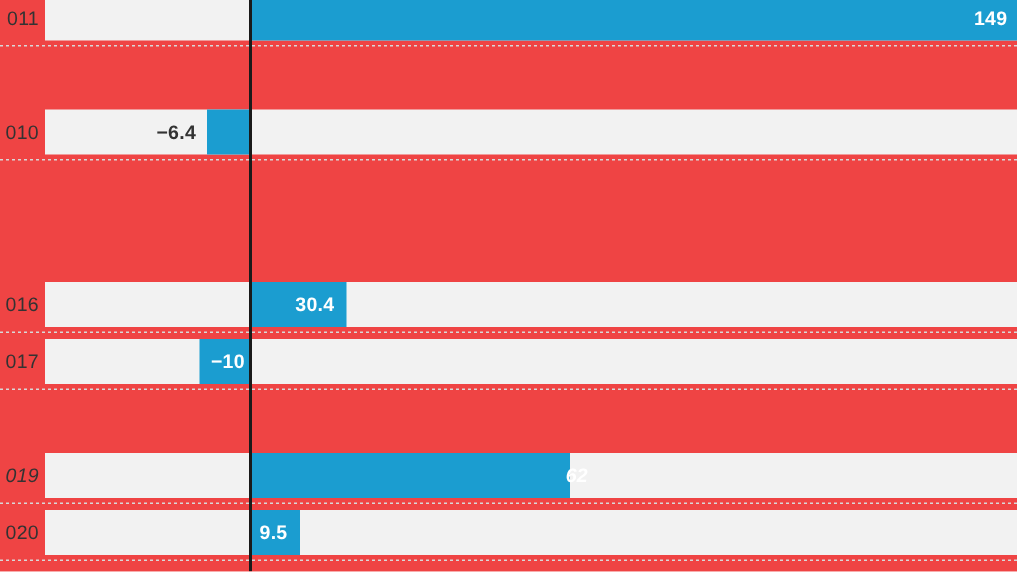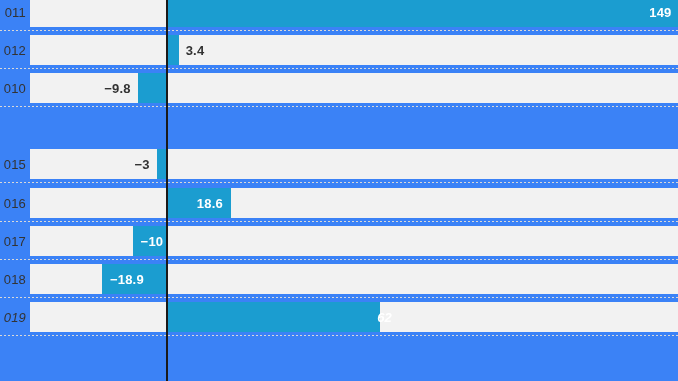--- a/index.html
+++ b/index.html
@@ -9,21 +9,21 @@
   }
   body {
     font-family: "Liberation Sans", sans-serif;
     -webkit-font-smoothing: antialiased;
   }
   #chart-root {
     position: relative;
     width: 678px;
     height: 381px;
     overflow: hidden;
-    background: #3b82f6;
+    background: #ef4444;
   }
   
   #plot-area {
     position: absolute;
     left: 0;
     top: 0;
     width: 678px;
     height: 381px;
   }
   .row {
@@ -102,64 +102,50 @@
 
 <div id="chart-root">
   <div id="plot-area">
       <div class="row" style="top: -7px; height: 38.1px;">
         <div class="row-band"></div>
         <div class="cat-label"><span>011</span></div>
         <div class="bar" style="background: rgb(27, 157, 208); left: 167px; width: 512.56px;"></div>
         <div class="bar-value inside" style="left: 671.56px; transform: translate(-100%, -50%);">149</div>
         <div class="row-sep"></div>
       </div>
-      <div class="row" style="top: 31.1px; height: 38.1px;">
-        <div class="row-band"></div>
-        <div class="cat-label"><span>012</span></div>
-        <div class="bar" style="background: rgb(27, 157, 208); left: 167px; width: 11.696px;"></div>
-        <div class="bar-value outside" style="left: 185.696px;">3.4</div>
-        <div class="row-sep"></div>
-      </div>
       <div class="row" style="top: 69.2px; height: 38.1px;">
         <div class="row-band"></div>
         <div class="cat-label"><span>010</span></div>
         <div class="bar" style="background: rgb(27, 157, 208); left: 137.76px; width: 29.24px;"></div>
-        <div class="bar-value outside" style="left: 130.76px; transform: translate(-100%, -50%);">−9.8</div>
-        <div class="row-sep"></div>
-      </div>
-      <div class="row" style="top: 145.4px; height: 38.1px;">
-        <div class="row-band"></div>
-        <div class="cat-label"><span>015</span></div>
-        <div class="bar" style="background: rgb(27, 157, 208); left: 156.68px; width: 10.32px;"></div>
-        <div class="bar-value outside" style="left: 149.68px; transform: translate(-100%, -50%);">−3</div>
+        <div class="bar-value outside" style="left: 130.76px; transform: translate(-100%, -50%);">−6.4</div>
         <div class="row-sep"></div>
       </div>
       <div class="row" style="top: 183.5px; height: 38.1px; padding-left: 30px;">
         <div class="row-band"></div>
         <div class="cat-label"><span>016</span></div>
         <div class="bar" style="background: rgb(27, 157, 208); left: 167px; width: 63.984px;"></div>
-        <div class="bar-value inside" style="left: 222.984px; transform: translate(-100%, -50%);">18.6</div>
+        <div class="bar-value inside" style="left: 222.984px; transform: translate(-100%, -50%);">30.4</div>
         <div class="row-sep"></div>
       </div>
       <div class="row" style="top: 221.6px; height: 38.1px;">
         <div class="row-band"></div>
         <div class="cat-label"><span>017</span></div>
         <div class="bar" style="background: rgb(27, 157, 208); left: 132.6px; width: 34.4px;"></div>
         <div class="bar-value inside" style="left: 140.6px;">−10</div>
         <div class="row-sep"></div>
       </div>
-      <div class="row" style="top: 259.7px; height: 38.1px;">
-        <div class="row-band"></div>
-        <div class="cat-label"><span>018</span></div>
-        <div class="bar" style="background: rgb(27, 157, 208); left: 101.984px; width: 65.016px;"></div>
-        <div class="bar-value inside" style="left: 109.984px;">−18.9</div>
-        <div class="row-sep"></div>
-      </div>
       <div class="row" style="top: 297.8px; height: 38.1px; font-style: italic;">
         <div class="row-band"></div>
         <div class="cat-label"><span>019</span></div>
         <div class="bar" style="background: rgb(27, 157, 208); left: 167px; width: 213.28px;"></div>
         <div class="bar-value inside" style="left: 392px; transform: translate(-100%, -50%);">62</div>
         <div class="row-sep"></div>
       </div>
+      <div class="row" style="top: 335.9px; height: 38.1px;">
+        <div class="row-band"></div>
+        <div class="cat-label"><span>020</span></div>
+        <div class="bar" style="background: rgb(27, 157, 208); left: 167px; width: 32.68px;"></div>
+        <div class="bar-value inside" style="left: 191.68px; transform: translate(-100%, -50%);">9.5</div>
+        <div class="row-sep"></div>
+      </div>
     </div>
   <div id="zero-line" style="left: 166.3px;"></div>
 </div>
 
 </body></html>

